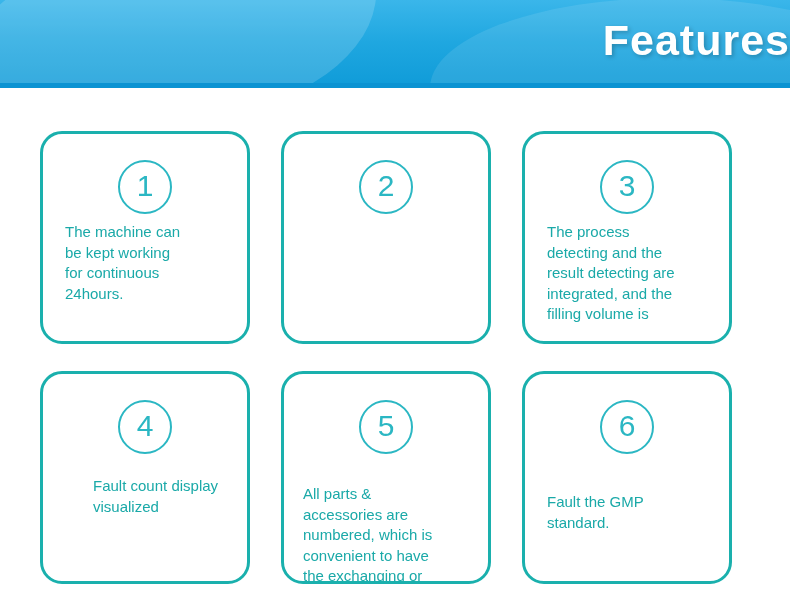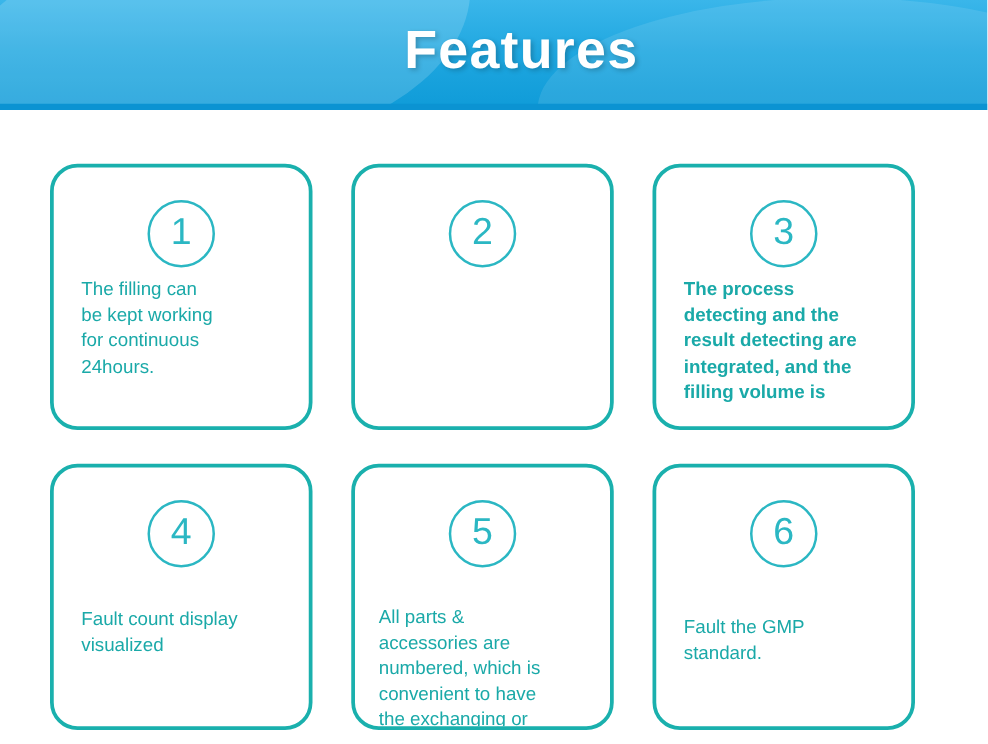--- a/index.html
+++ b/index.html
@@ -44,21 +44,21 @@
     width: 480px;
     height: 180px;
     background: rgba(255, 255, 255, 0.10);
     border-radius: 50%;
   }
   .banner-title {
     position: absolute;
     left: 0;
     right: 0;
     top: 14px;
-    text-align: center;
+    text-align: right;
     font-size: 43px;
     line-height: 52px;
     font-weight: bold;
     color: #ffffff;
     letter-spacing: 1px;
     text-shadow: 2px 2px 4px rgba(0, 0, 0, 0.22);
     padding-left: 44px;
   }
   .banner-underline {
     position: absolute;
@@ -109,43 +109,43 @@
     right: 14px;
     top: 86px;
     color: #1aa9a8;
     font-size: 15px;
     line-height: 20.5px;
     white-space: pre-line;
   }
   
   .card.c1 .card-text { top: 88px; }
   .card.c2 .card-text { left: 19px; right: 10px; top: 86px; }
-  .card.c3 .card-text { top: 88px; font-weight: bold; }
-  .card.c4 .card-text { top: 112px; }
+  .card.c3 .card-text { top: 88px; }
+  .card.c4 .card-text { top: 102px; margin-left: 28px; }
   .card.c5 .card-text { left: 19px; right: 10px; top: 110px; }
   .card.c6 .card-text { top: 118px; }
   .card.c4 .card-num, .card.c5 .card-num, .card.c6 .card-num { top: 26px; }
 </style>
 </head>
 <body>
 
 <div class="page">
 
   <div class="banner">
     <div class="swoosh"></div>
     <div class="swoosh2"></div>
     <div class="banner-title">Features</div>
     <div class="banner-underline"></div>
   </div>
 
   <div class="grid">
 
     <div class="card c1">
       <div class="card-num">1</div>
-      <div class="card-text">The filling can
+      <div class="card-text">The machine can
 be kept working
 for continuous
 24hours.</div>
     </div>
 
     <div class="card c2">
       <div class="card-num">2</div>
     </div>
 
     <div class="card c3">

